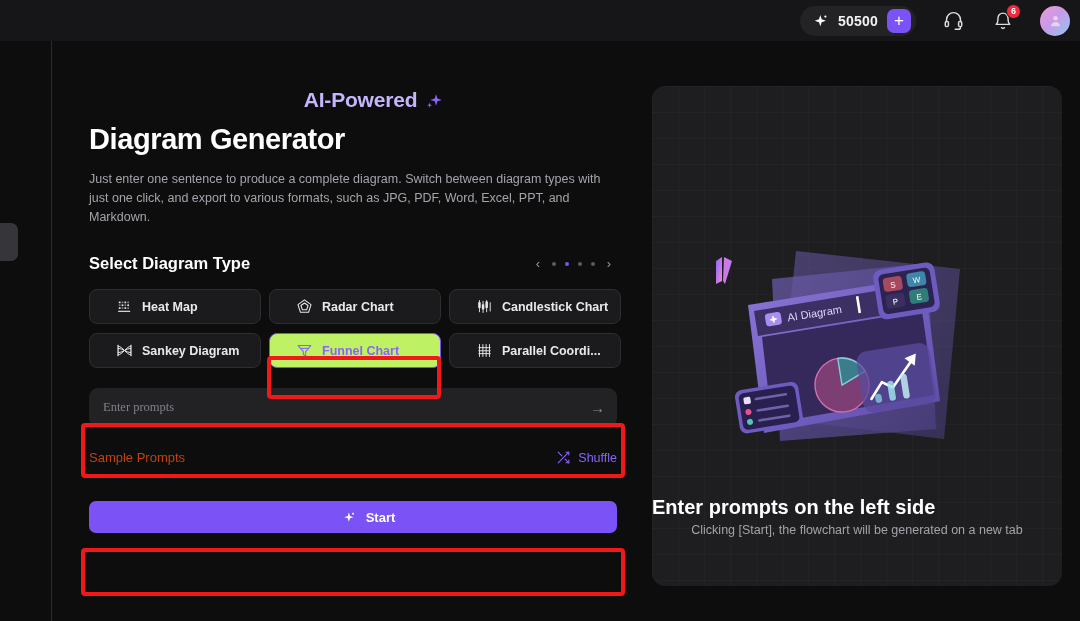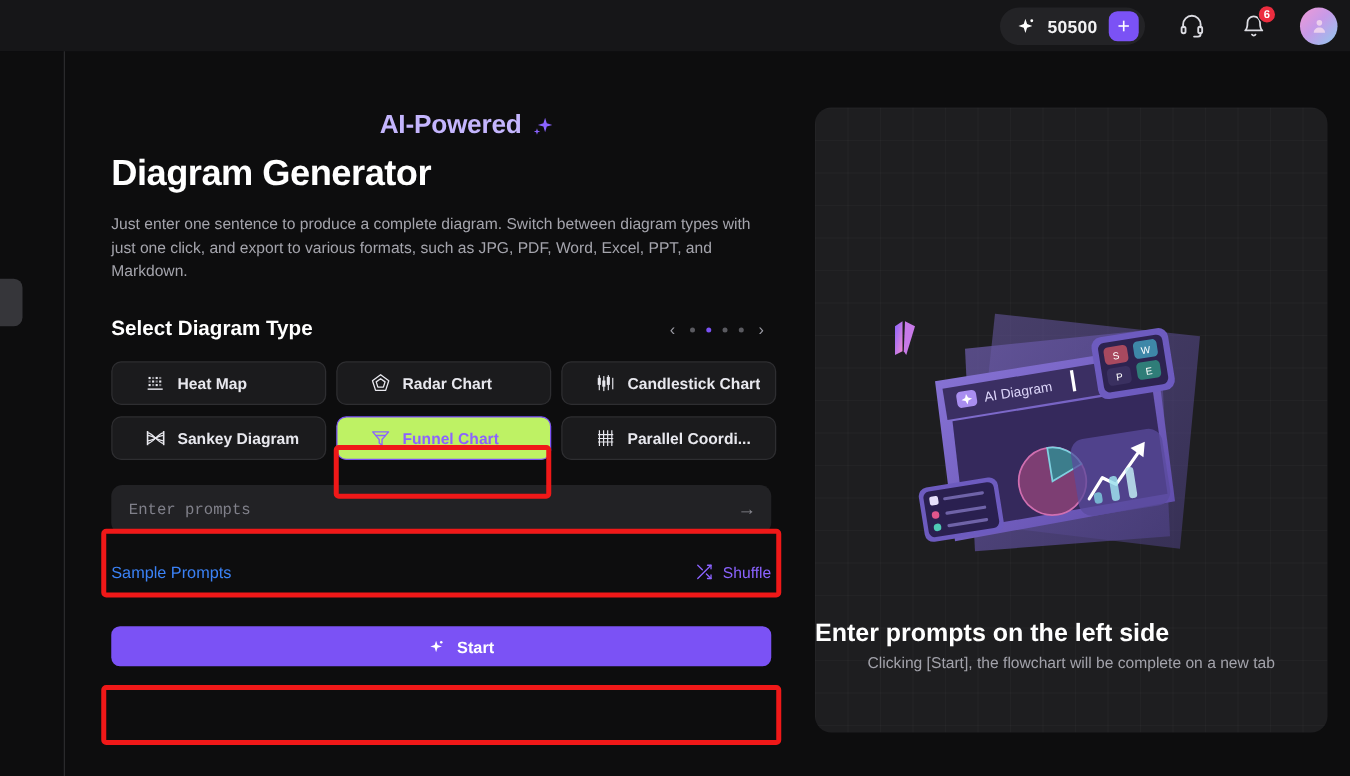--- a/index.html
+++ b/index.html
@@ -96,30 +96,30 @@
   .type-btn .ti { width: 17px; height: 17px; flex: none; display: block; }
   .type-label { white-space: nowrap; overflow: hidden; text-overflow: ellipsis; }
 
   .prompt-row { margin-top: 20px; width: 528px; }
   .prompt-box {
     height: 39px; border-radius: 9px; background: #222225;
     display: flex; align-items: center; padding: 0 12px 0 14px;
   }
   .prompt-input {
     flex: 1; background: transparent; border: none; outline: none;
-    color: #e6e6ea; font-size: 12.5px; font-family: Liberation Mono, monospace;
+    color: #e6e6ea; font-size: 12.5px; font-family: Liberation Serif, serif;
   }
   .prompt-input::placeholder { color: #80808a; }
   .arrow-send { color: #8b8b93; font-size: 15px; line-height: 1; }
 
   .sample-row {
     margin-top: 23px; width: 528px;
     display: flex; align-items: center; justify-content: space-between;
   }
-  .sample-title { font-size: 13px; color: #3b82f6; }
+  .sample-title { font-size: 13px; color: #c2410c; }
   .shuffle { display: flex; align-items: center; gap: 7px; color: #8b63ff; font-size: 12.5px; }
 
   .start-wrap { margin-top: 36px; width: 528px; }
   .start-btn {
     height: 32px; width: 100%; border-radius: 7px; background: #7b52f5;
     display: flex; align-items: center; justify-content: center; gap: 9px;
     color: #ffffff; font-size: 13px; font-weight: 700; border: none;
     font-family: "Liberation Sans", sans-serif;
     padding-left: 31px;
   }
@@ -417,16 +417,16 @@
           <rect x="8" y="8" width="7" height="7" rx="1.6" fill="#e6e0fa"></rect>
           <rect x="19" y="10" width="33" height="2.6" rx="1.3" fill="#6f63a8"></rect>
           <circle cx="11" cy="23" r="3" fill="#e0568c"></circle>
           <rect x="19" y="21.7" width="33" height="2.6" rx="1.3" fill="#6f63a8"></rect>
           <circle cx="11" cy="33" r="3" fill="#4fc9b5"></circle>
           <rect x="19" y="31.7" width="33" height="2.6" rx="1.3" fill="#6f63a8"></rect>
         </g>
       </svg>
 
       <div class="panel-head">Enter prompts on the left side</div>
-      <div class="panel-sub">Clicking [Start], the flowchart will be complete on a new tab</div>
+      <div class="panel-sub">Clicking [Start], the flowchart will be generated on a new tab</div>
     </div>
   </div>
 </div>
 
 </body></html>

